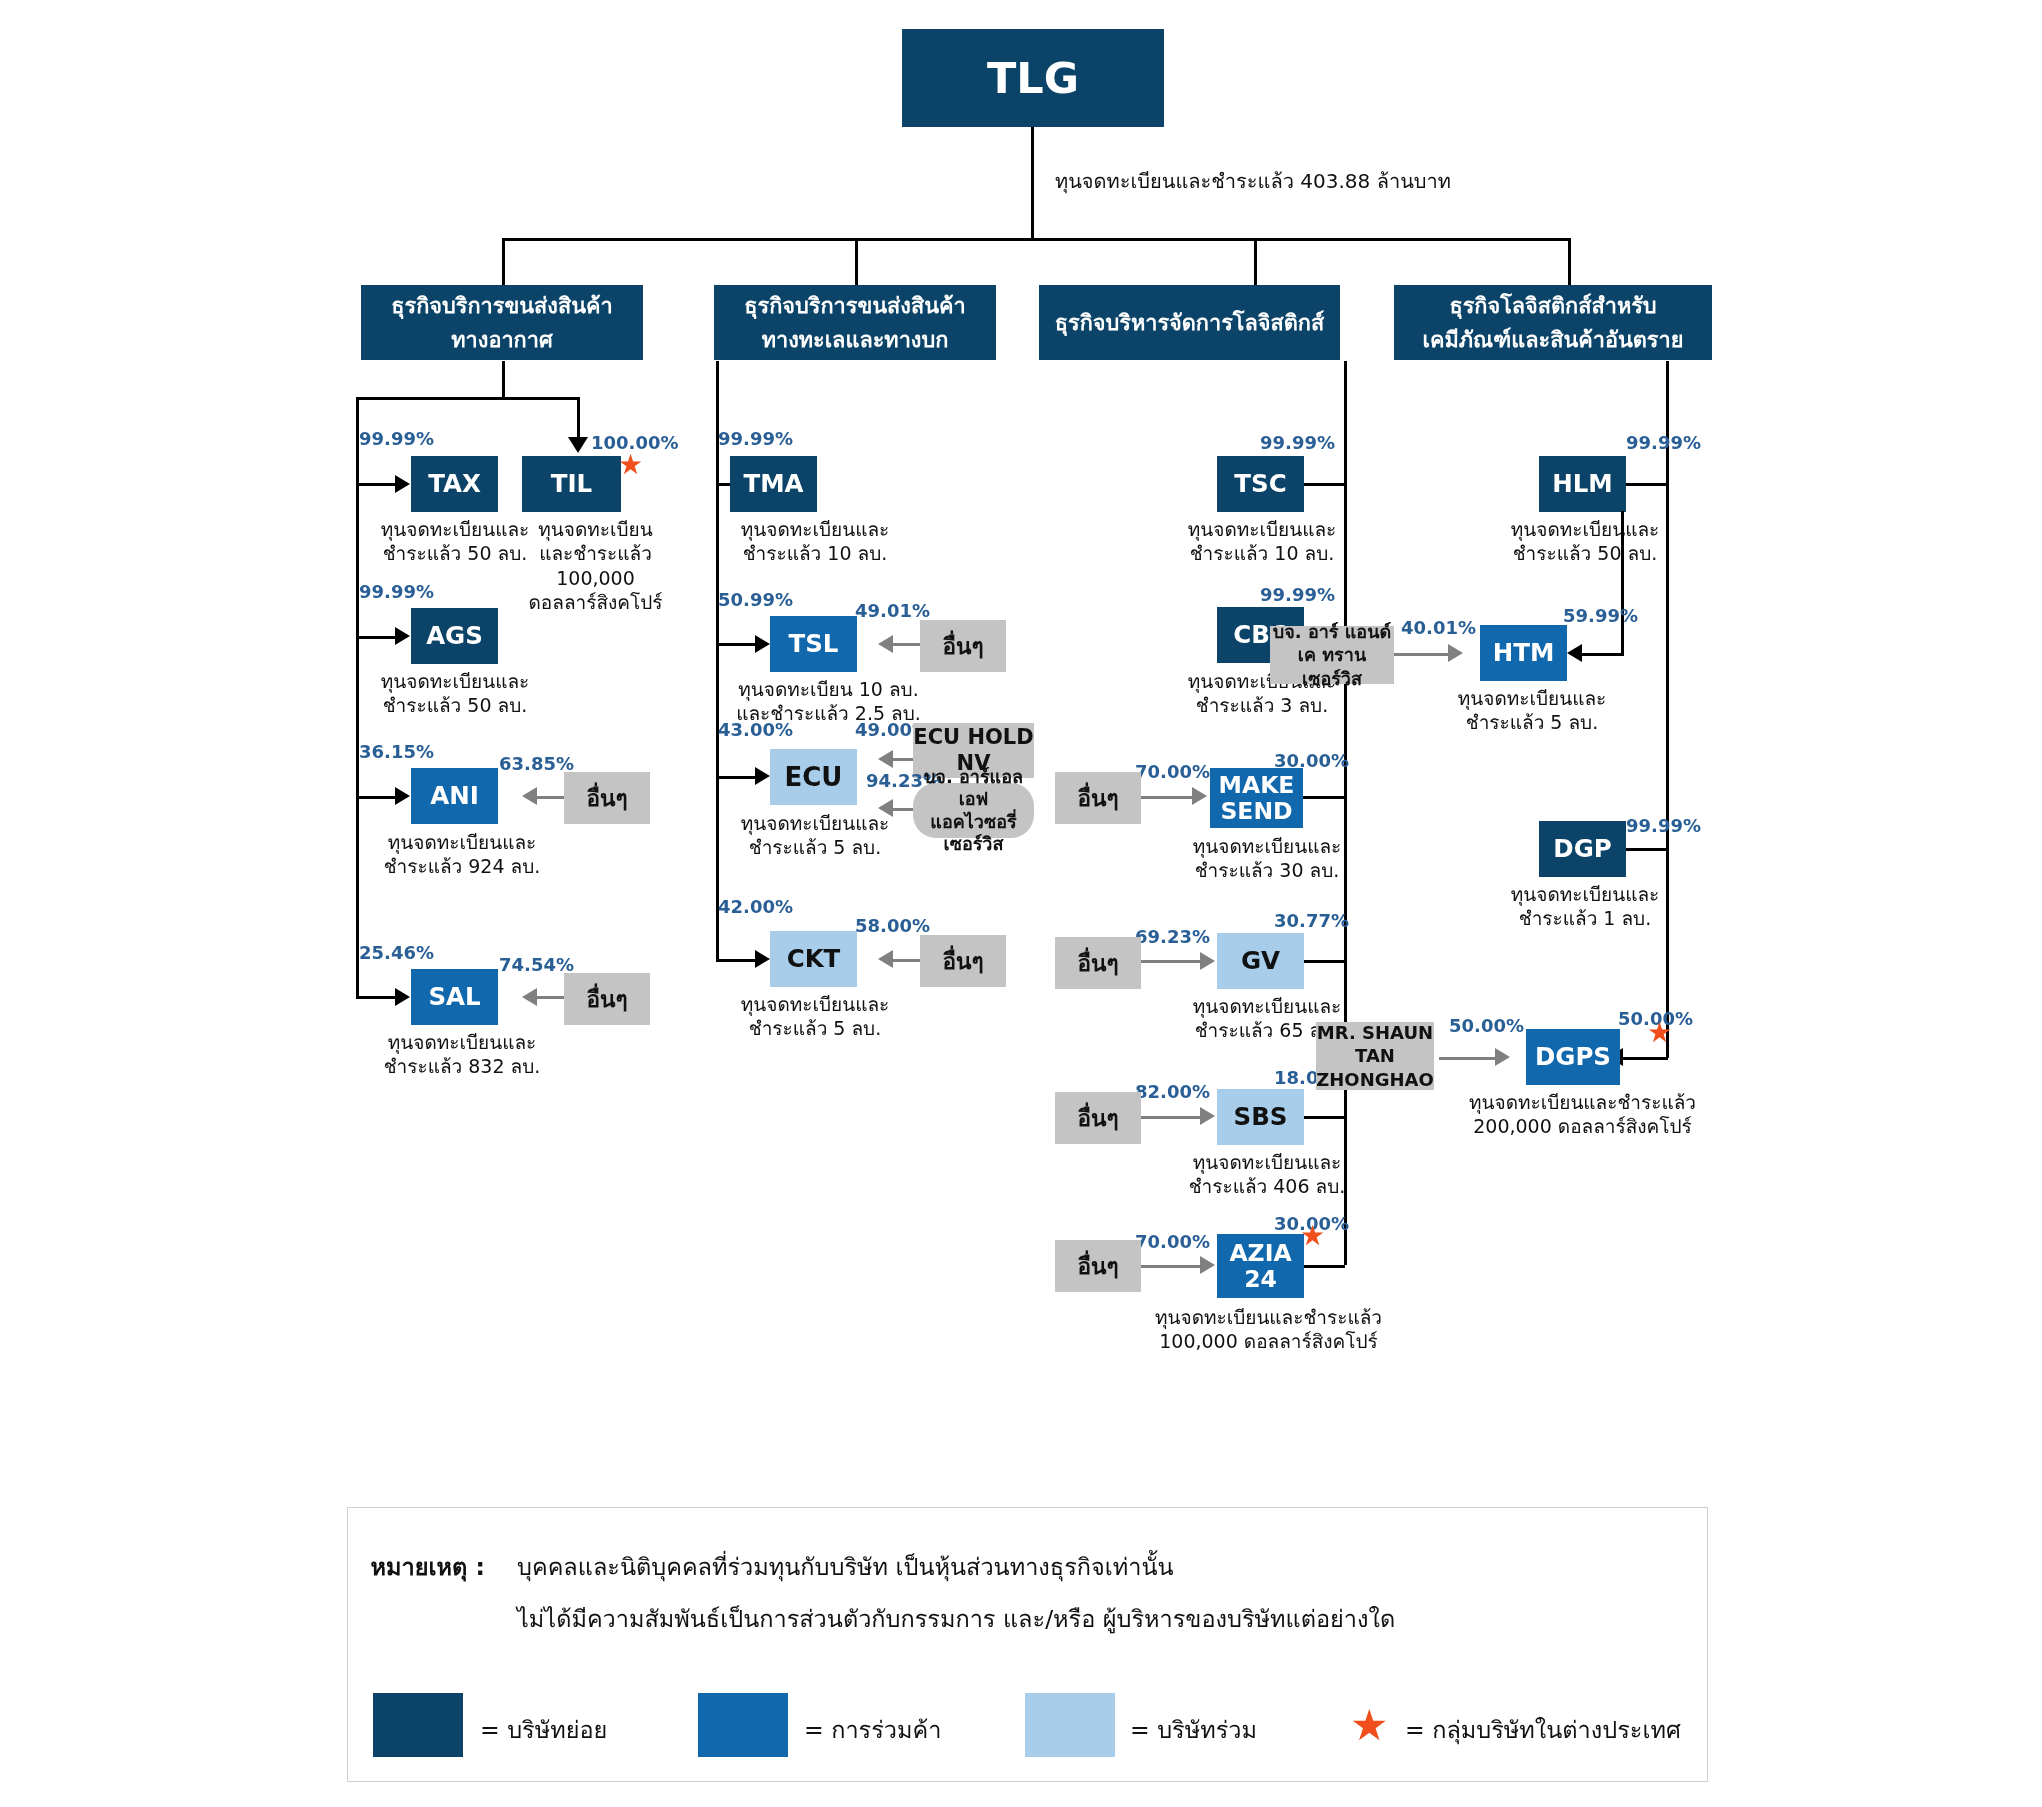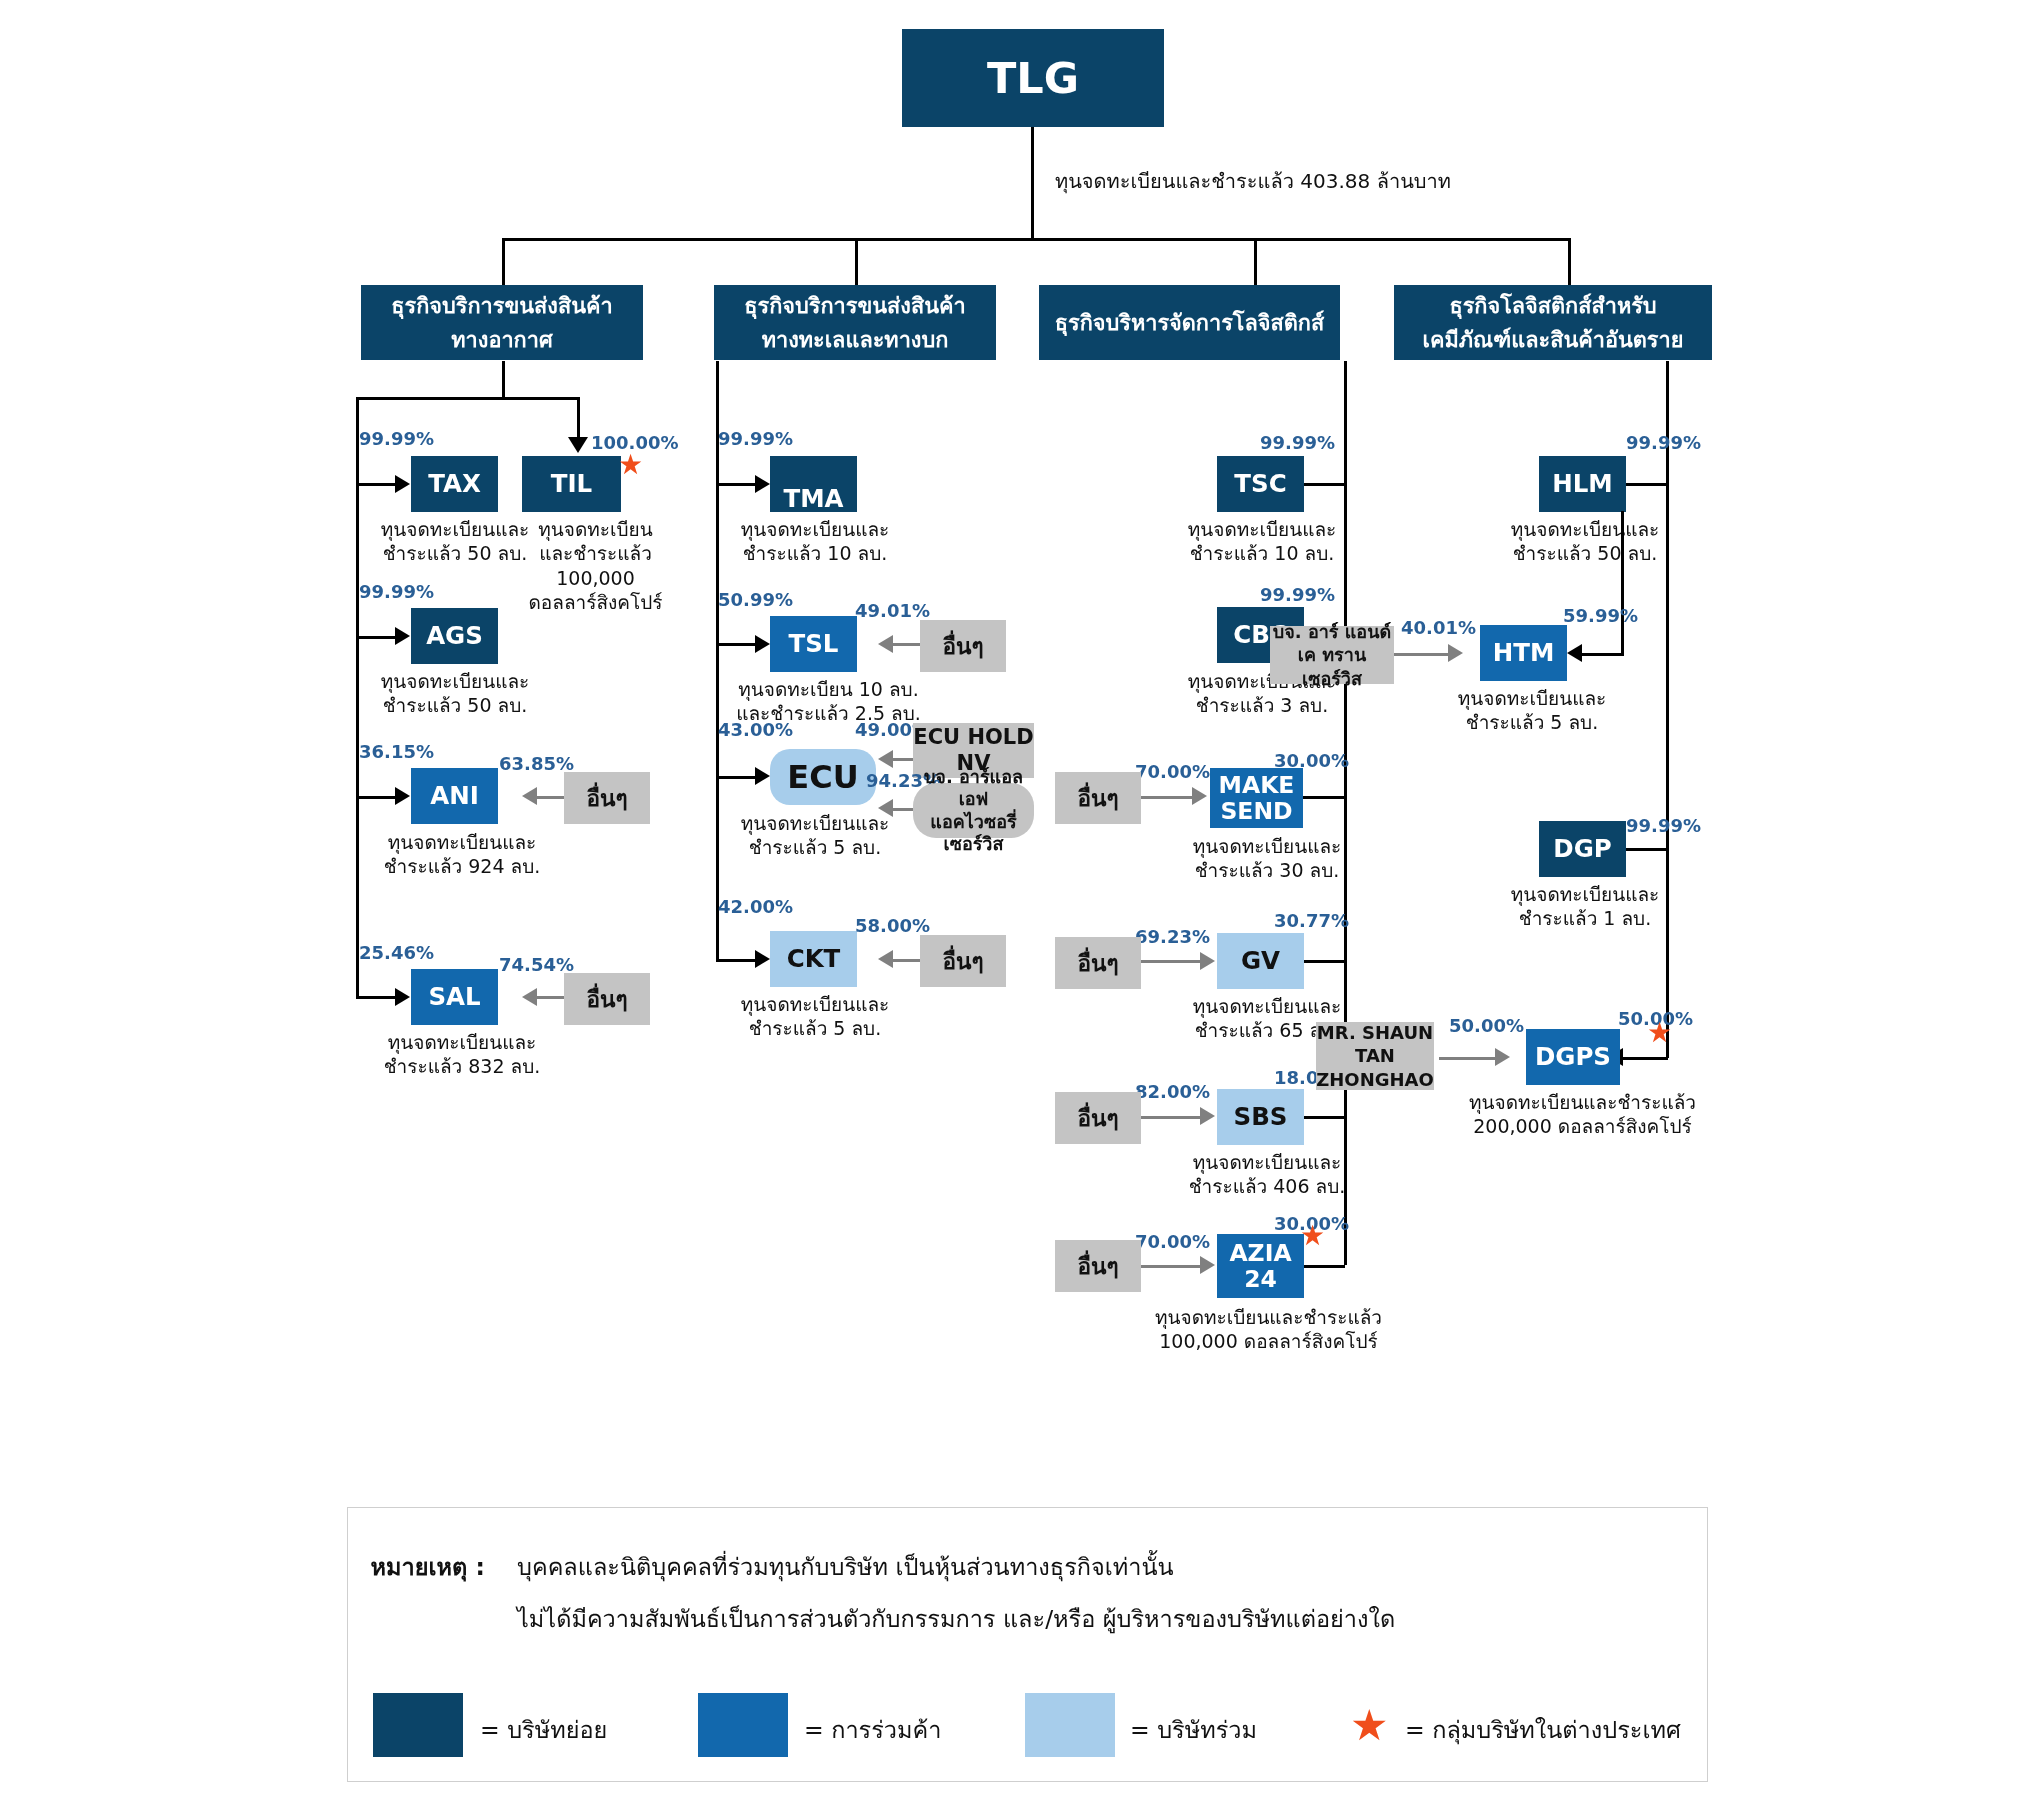--- a/index.html
+++ b/index.html
@@ -150,21 +150,21 @@
   <div class="garL" style="left:522px;top:988px;"></div>
   <div class="box other" style="left:564px;top:973px;width:86px;height:52px;font-size:22.6px;white-space:pre-line;">
     <span>อื่นๆ</span>
   </div>
 
   <div class="vl" style="left:716px;top:361px;height:600px;"></div>
 
   <div class="pct" style="left:718px;top:428px;">99.99%</div>
   <div class="hl" style="left:716px;top:483px;width:41px;"></div>
   <div class="arR" style="left:755px;top:475px;"></div>
-  <div class="box sub" style="left:770px;top:456px;width:87px;height:56px;font-size:24.5px;align-items:flex-end;">
+  <div class="box sub" style="left:730px;top:456px;width:87px;height:56px;font-size:24.5px;">
     <span>TMA</span>
   </div>
   <div class="cap" style="left:716px;top:517px;width:198px;white-space:pre-line;">ทุนจดทะเบียนและ
 ชำระแล้ว 10 ลบ.</div>
 
   <div class="pct" style="left:718px;top:589px;">50.99%</div>
   <div class="hl" style="left:716px;top:643px;width:41px;"></div>
   <div class="arR" style="left:755px;top:635px;"></div>
   <div class="box jv" style="left:770px;top:616px;width:87px;height:56px;font-size:24.5px;">
     <span>TSL</span>
@@ -174,21 +174,21 @@
   <div class="pct" style="left:855px;top:600px;">49.01%</div>
   <div class="hlg" style="left:893px;top:643px;width:68px;"></div>
   <div class="garL" style="left:878px;top:635px;"></div>
   <div class="box other" style="left:920px;top:620px;width:86px;height:52px;font-size:22.6px;white-space:pre-line;">
     <span>อื่นๆ</span>
   </div>
 
   <div class="pct" style="left:718px;top:719px;">43.00%</div>
   <div class="hl" style="left:716px;top:776px;width:41px;"></div>
   <div class="arR" style="left:755px;top:767px;"></div>
-  <div class="box assoc" style="left:770px;top:749px;width:106px;height:56px;font-size:32px;border-radius:20px;">
+  <div class="box assoc" style="left:770px;top:749px;width:87px;height:56px;font-size:26px;">
     <span>ECU</span>
   </div>
   <div class="cap" style="left:716px;top:811px;width:198px;white-space:pre-line;">ทุนจดทะเบียนและ
 ชำระแล้ว 5 ลบ.</div>
 
   <div class="pct" style="left:855px;top:719px;">49.00%</div>
   <div class="hlg" style="left:893px;top:758px;width:68px;"></div>
   <div class="garL" style="left:878px;top:750px;"></div>
   <div class="box other" style="left:913px;top:723px;width:121px;height:55px;font-size:21px;white-space:pre-line;line-height:1.2;">
     <span>ECU HOLD

